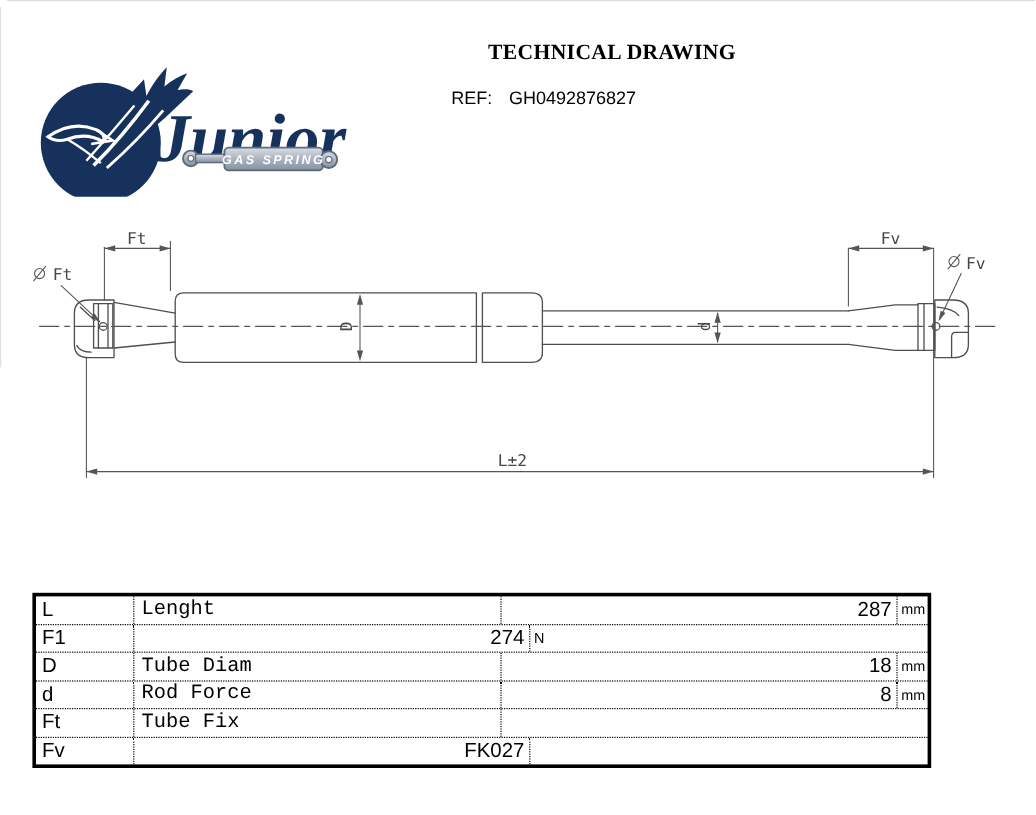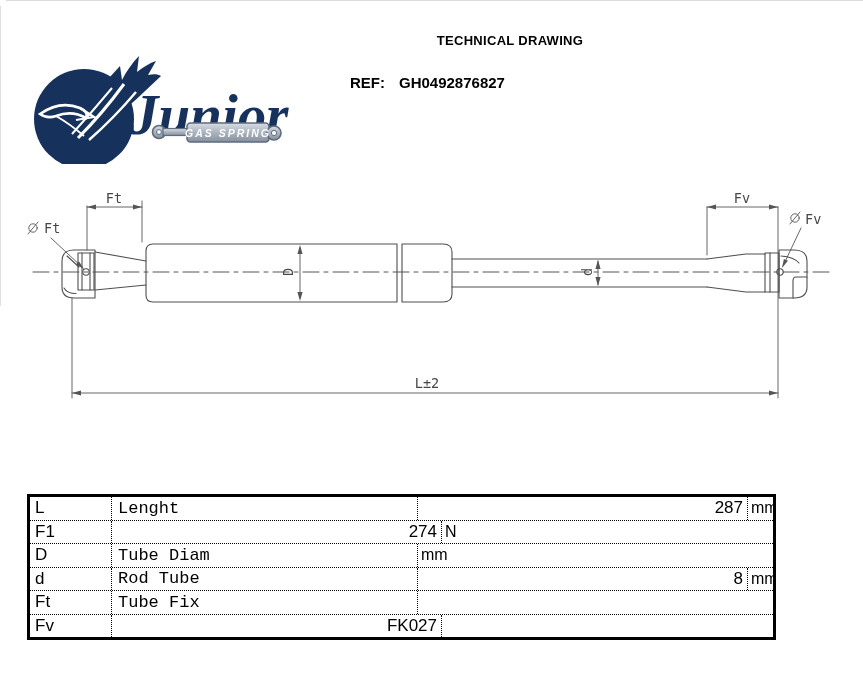--- a/index.html
+++ b/index.html
@@ -1,36 +1,36 @@
 <!DOCTYPE html>
 <html><head>
 <meta charset="utf-8">
 <style>
   html,body{margin:0;padding:0;background:#fff;}
   .page{position:relative;width:863px;height:679px;background:#ffffff;overflow:hidden;
         font-family:"Liberation Sans",sans-serif;color:#000;}
   .edge-top{position:absolute;left:6px;top:0;width:857px;height:1px;background:#dcdcdc;}
   .edge-left{position:absolute;left:0;top:6px;width:1px;height:300px;background:#e0e0e0;}
   .doc-title{position:absolute;left:355px;top:33px;width:310px;text-align:center;
-             font-size:13px;font-weight:bold;letter-spacing:.3px;}
-  .ref-line{position:absolute;left:350px;top:74px;font-size:15px;font-weight:bold;}
+             font-size:18px;font-weight:bold;letter-spacing:.3px;font-family:Liberation Serif, serif;}
+  .ref-line{position:absolute;left:376px;top:74px;font-size:15px;font-weight:normal;}
   .ref-line .ref-value{margin-left:14px;}
   .logo-svg{position:absolute;left:26px;top:50px;}
   .drawing-svg{position:absolute;left:0;top:0;}
   .dim-text{font-family:"DejaVu Sans Mono","Liberation Mono",monospace;font-size:13.5px;fill:#474747;}
   .spec-table{position:absolute;left:27px;top:494px;width:749px;height:146px;
               border:3px solid #000;box-sizing:border-box;display:flex;flex-direction:column;}
   .spec-row{display:flex;flex:1;align-items:center;border-top:1px dotted #000;}
   .spec-row:first-child{border-top:none;}
   .cell{height:100%;display:flex;align-items:center;box-sizing:border-box;overflow:hidden;}
   .c-sym {width:82px;border-right:1px dotted #000;padding-left:5px;font-size:17px;}
   .c-name{width:306px;border-right:1px dotted #000;padding-left:6px;font-size:17px;font-family:Liberation Mono, monospace;}
   .c-val {width:330px;border-right:1px dotted #000;padding-right:4px;font-size:17px;
           justify-content:flex-end;text-align:center;}
-  .c-unit{flex:1;padding-left:3px;font-size:16px;}
+  .c-unit{flex:1;padding-left:3px;font-size:12px;}
 </style>
 </head>
 <body>
 
 <div class="page">
 
   <div class="edge-top"></div>
   <div class="edge-left"></div>
 
   <svg class="logo-svg" width="272" height="114" viewBox="0 0 272 114">
@@ -182,25 +182,26 @@
       <div class="cell c-unit">mm</div>
     </div>
     <div class="spec-row">
       <div class="cell c-sym">F1</div>
       <div class="cell c-val">274</div>
       <div class="cell c-unit">N</div>
     </div>
     <div class="spec-row">
       <div class="cell c-sym">D</div>
       <div class="cell c-name">Tube Diam</div>
+      <div class="cell c-val">18</div>
       <div class="cell c-unit">mm</div>
     </div>
     <div class="spec-row">
       <div class="cell c-sym">d</div>
-      <div class="cell c-name">Rod Tube</div>
+      <div class="cell c-name">Rod Force</div>
       <div class="cell c-val">8</div>
       <div class="cell c-unit">mm</div>
     </div>
     <div class="spec-row">
       <div class="cell c-sym">Ft</div>
       <div class="cell c-name">Tube Fix</div>
       <div class="cell c-unit"></div>
     </div>
     <div class="spec-row">
       <div class="cell c-sym">Fv</div>

